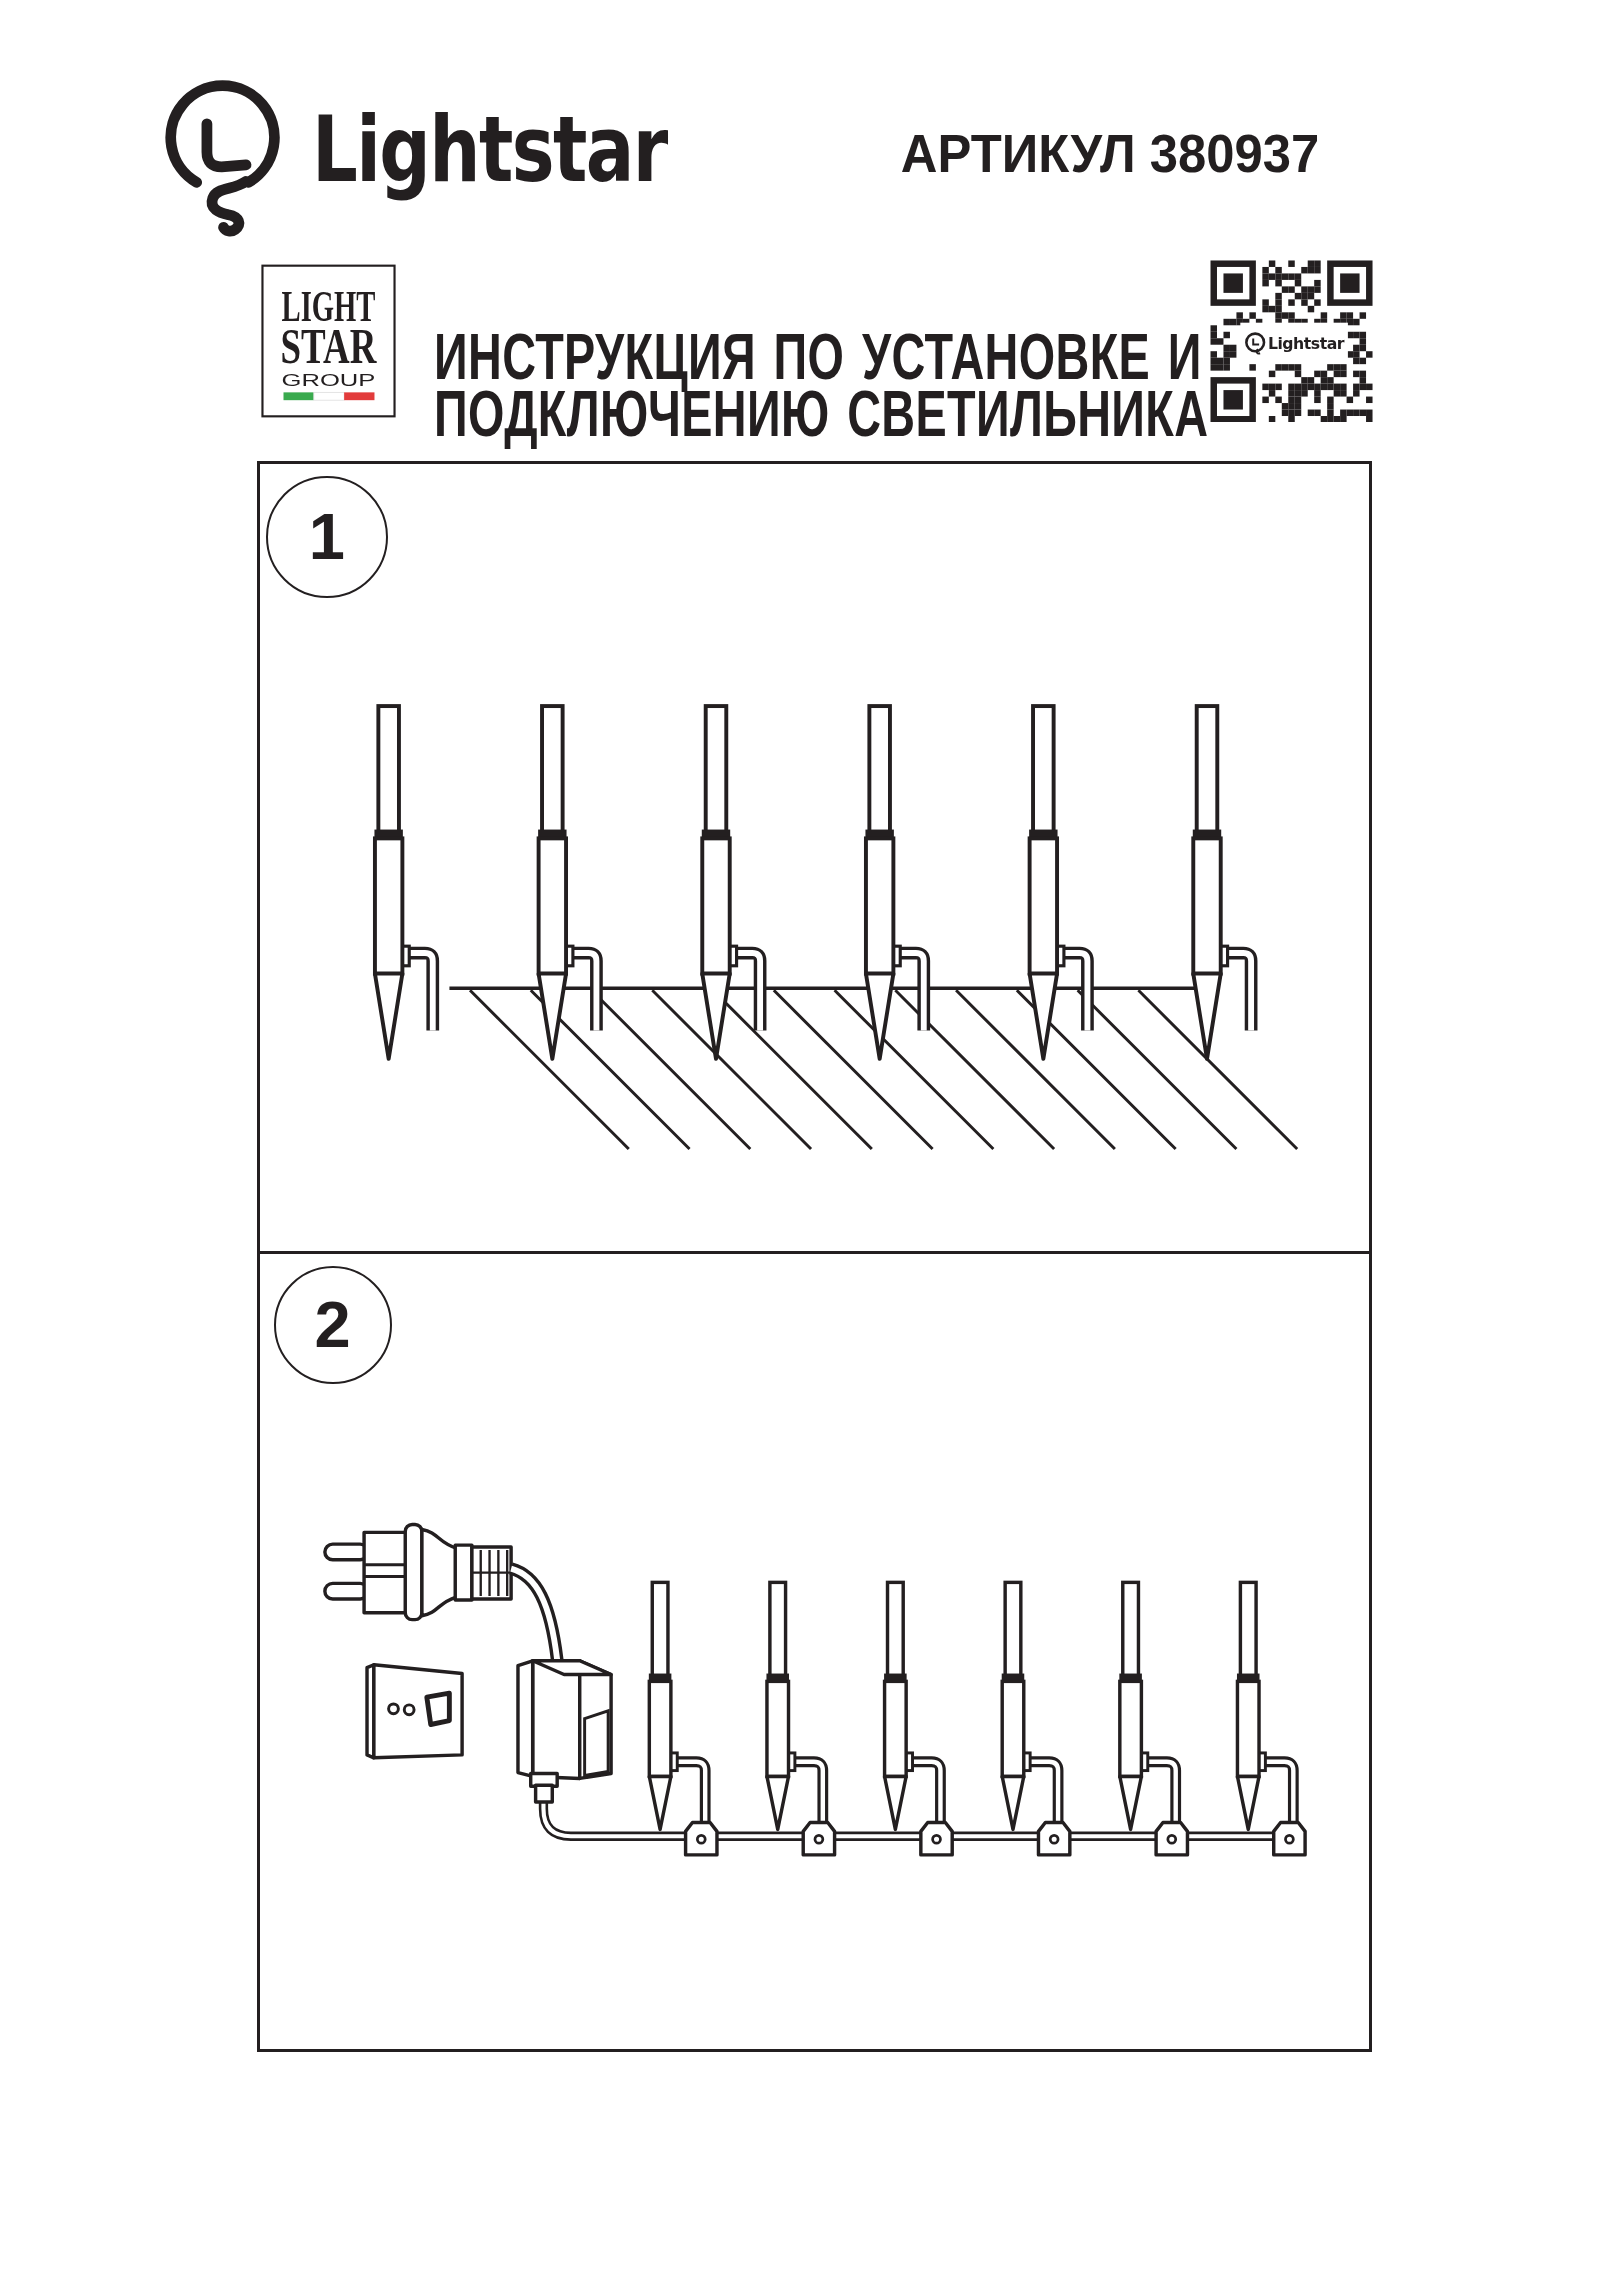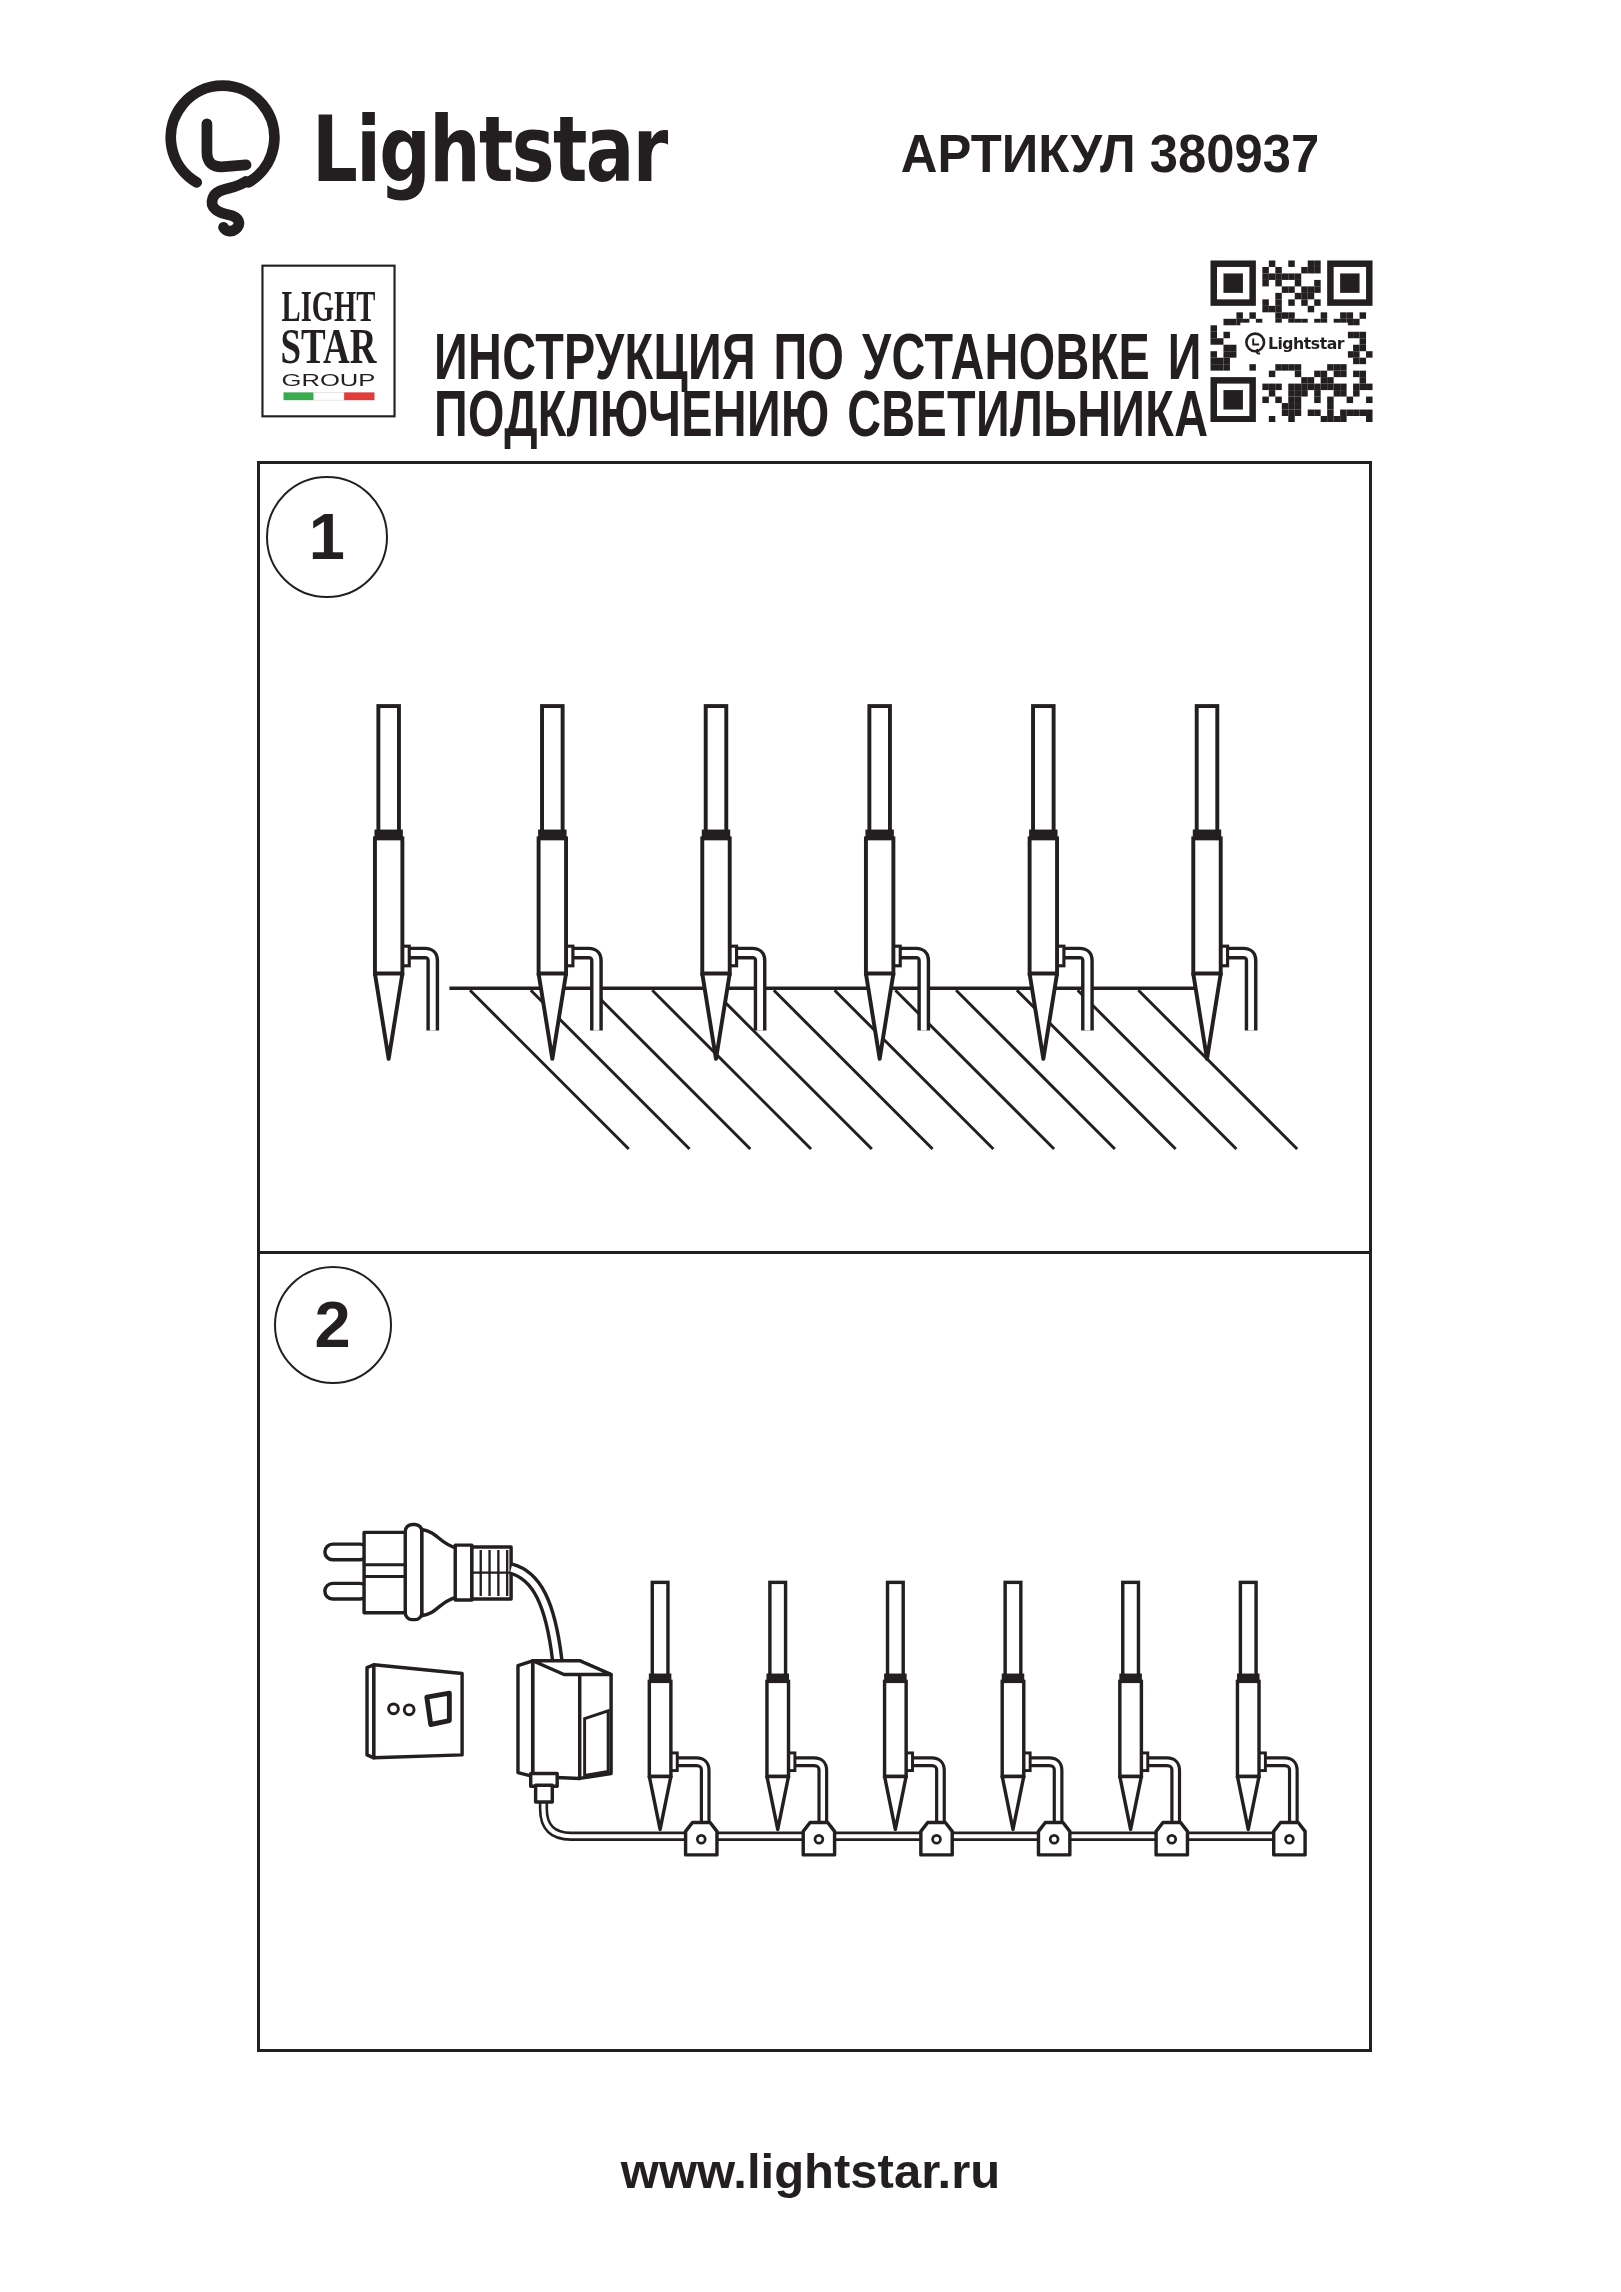--- a/index.html
+++ b/index.html
@@ -403,15 +403,14 @@
           <path d="M331,474 L355,466 L355,528 L331,532 Z" fill="#fff" stroke="#231f20" stroke-width="3"></path>
           <rect x="276" y="530" width="27" height="13" fill="#fff" stroke="#231f20" stroke-width="3.5" stroke-linejoin="round"></rect>
           <rect x="281" y="542" width="17" height="17" fill="#fff" stroke="#231f20" stroke-width="3.5" stroke-linejoin="round"></rect>
         </svg>
       <div class="badge b2">
         <span>2</span>
       </div>
     </section>
   </div>
 
-  <div class="footer">www.lightstar.ru</div>
 </div>
 
 
 </body></html>

